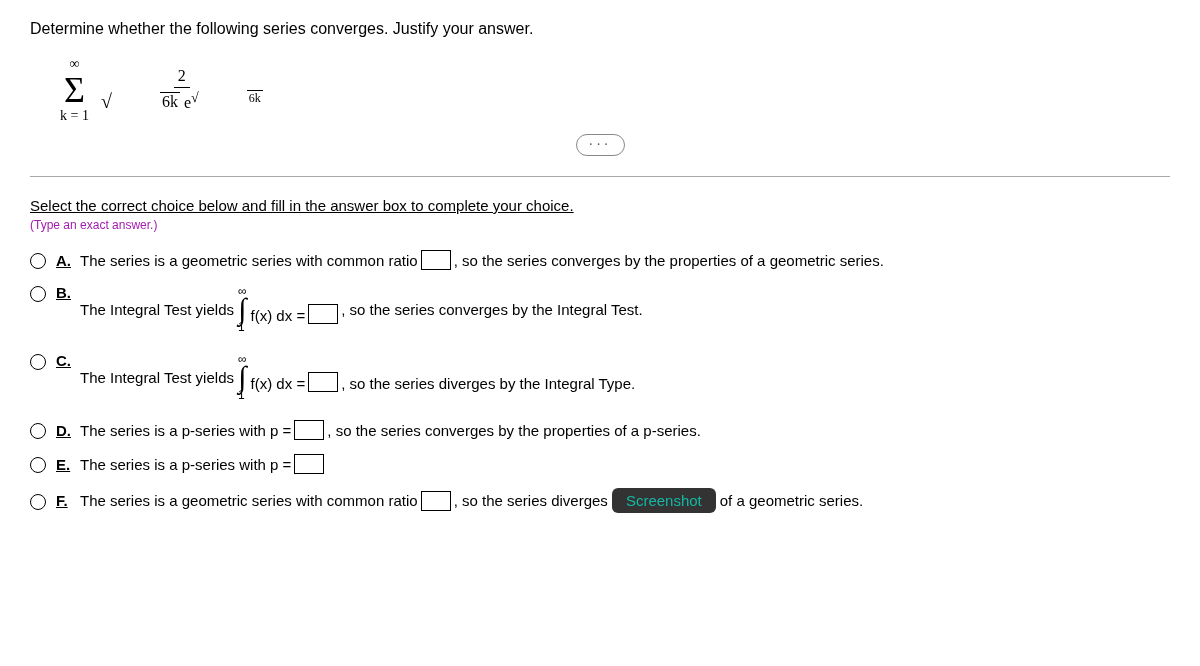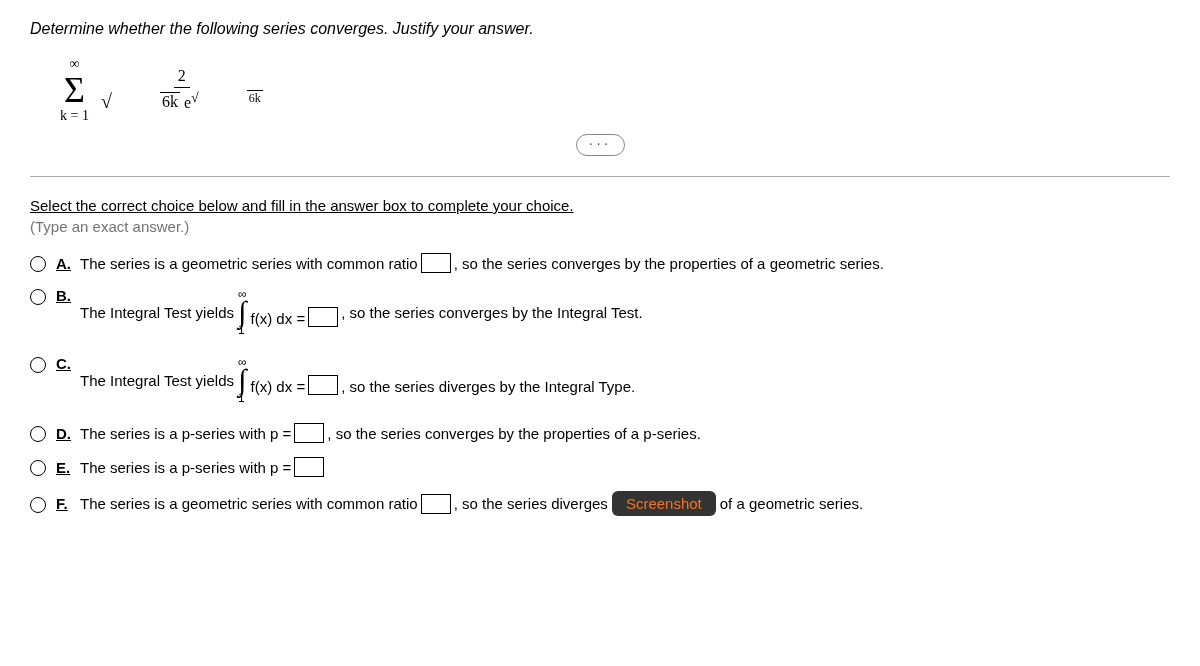--- a/index.html
+++ b/index.html
@@ -21,21 +21,20 @@
 
     .page-container {
       padding: 20px 30px;
       position: relative;
     }
 
     .question-header {
       font-size: 16px;
       margin-bottom: 18px;
       font-family: Arial, sans-serif;
-      font-style: italic;
     }
 
     .series-formula {
       display: flex;
       align-items: center;
       margin-left: 30px;
       margin-bottom: 10px;
     }
 
     .sigma-block {
@@ -119,22 +118,22 @@
 
     .instructions {
       font-family: Arial, sans-serif;
       font-size: 15px;
       margin-bottom: 4px;
       text-decoration: underline;
     }
 
     .instructions-sub {
       font-family: Arial, sans-serif;
-      font-size: 15px;
-      color: #737373;
+      font-size: 12px;
+      color: #a21caf;
       margin-bottom: 18px;
     }
 
     .option-row {
       display: flex;
       align-items: center;
       margin-bottom: 14px;
       font-family: Arial, sans-serif;
       font-size: 15px;
     }
@@ -180,21 +179,21 @@
 
     .option-B-content, .option-C-content {
       display: flex;
       align-items: center;
       flex-wrap: wrap;
     }
 
     .screenshot-badge {
       display: inline-block;
       background: #333;
-      color: #f97316;
+      color: #14b8a6;
       border-radius: 6px;
       padding: 4px 14px;
       font-size: 15px;
       font-family: Arial, sans-serif;
       margin: 0 4px;
       vertical-align: middle;
     }
 
     .superscript {
       font-size: 11px;

